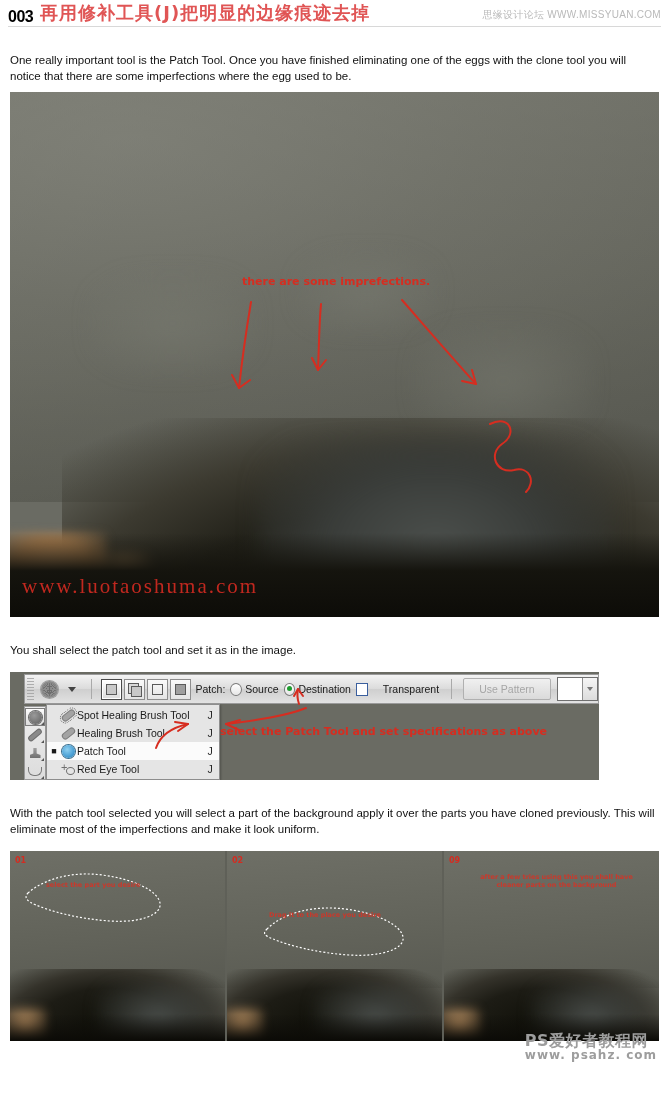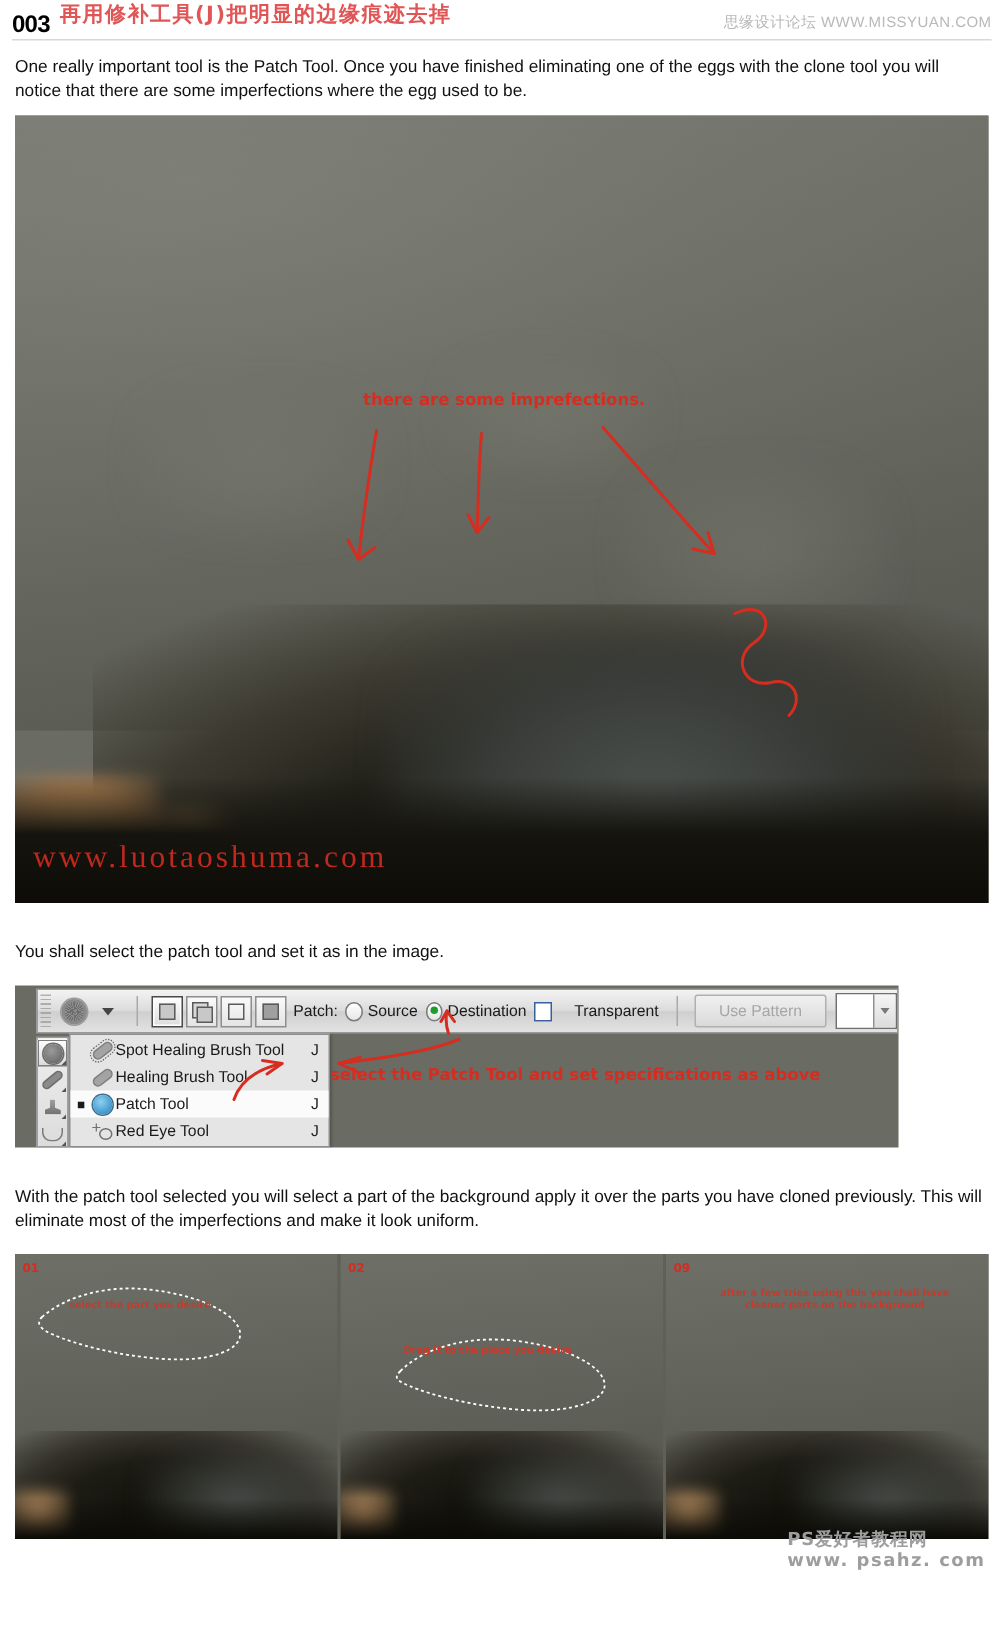--- a/index.html
+++ b/index.html
@@ -24,21 +24,21 @@
     display:inline-block;
     font-weight:bold;
     font-size:16px;
     letter-spacing:-0.5px;
     vertical-align:bottom;
     position:absolute;left:8px;top:8px;
   }
   .hdr-title{
     position:absolute;left:40px;top:1px;
     color:#e05555;
-    font-size:14px;
+    font-size:18px;
     font-family:"DejaVu Sans", sans-serif;
     font-weight:bold;
     letter-spacing:1px;
     white-space:nowrap;
   }
   .hdr-watermark{
     position:absolute;right:8px;top:8px;
     color:#b9b9b9;
     font-size:10px;
     letter-spacing:0.3px;
@@ -51,21 +51,21 @@
 
   
   .para{
     margin:0;
     padding:0 10px;
     font-size:11.5px;
     line-height:16px;
     color:#111;
     font-family:"Liberation Sans", sans-serif;
   }
-  .para.p-intro{padding-top:9px;}
+  .para.p-intro{padding-top:24px;}
   .para.p-small{padding-top:25px;padding-bottom:6px;}
 
   
   .photo1{
     position:relative;
     margin:8px 10px 0 10px;
     width:649px;
     height:525px;
     overflow:hidden;
     background:#6a6b63;
@@ -372,21 +372,21 @@
     margin:7px 10px 0 10px;
     height:30px;
   }
   .foot-text{font-size:11.5px;color:#111;position:absolute;left:0;top:2px;}
   .foot-wm{
     position:absolute;right:2px;top:-14px;
     text-align:left;color:#9d9d9d;font-weight:bold;
     font-family:"DejaVu Sans", sans-serif;
     line-height:14px;
   }
-  .foot-wm .l1{font-size:12px;letter-spacing:0.5px;}
+  .foot-wm .l1{font-size:16px;letter-spacing:0.5px;}
   .foot-wm .l2{font-size:12px;letter-spacing:1px;}
 </style>
 </head>
 <body>
 
 <div class="page">
 
   <div class="header">
     <span class="hdr-num">003</span>
     <span class="hdr-title">再用修补工具(J)把明显的边缘痕迹去掉</span>

